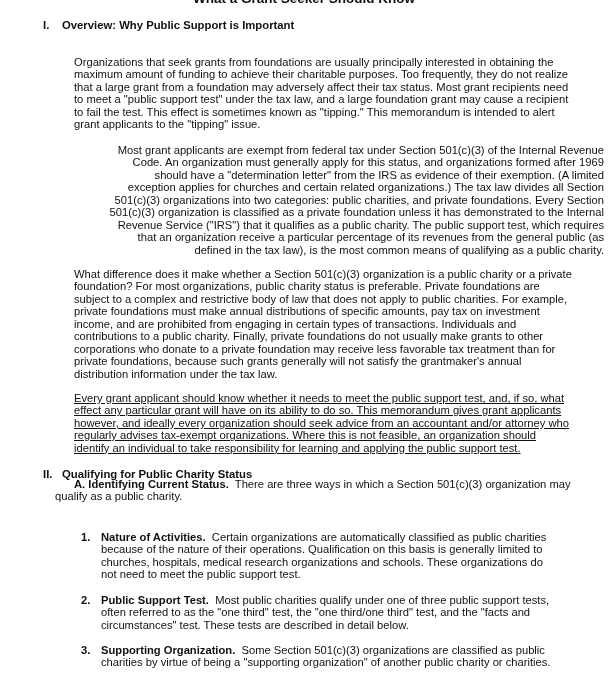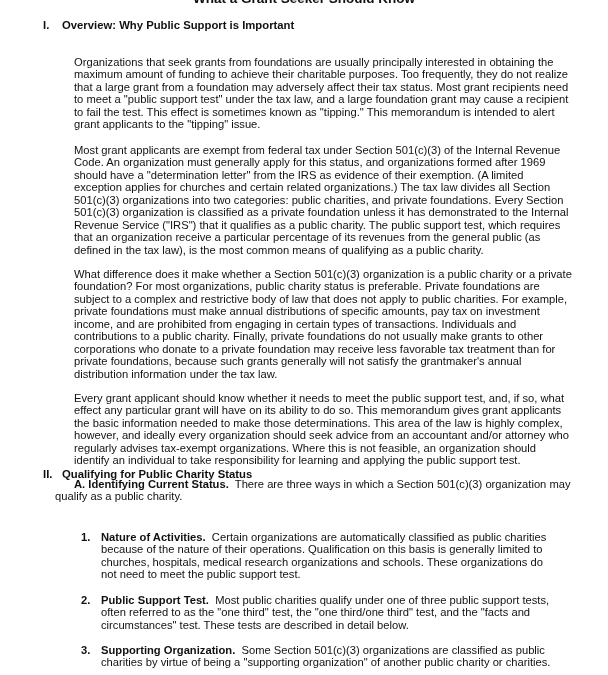--- a/index.html
+++ b/index.html
@@ -33,21 +33,21 @@
 
   <div class="para" style="top:44px;">
     <span class="line">Organizations that seek grants from foundations are usually principally interested in obtaining the</span>
     <span class="line">maximum amount of funding to achieve their charitable purposes.  Too frequently, they do not realize</span>
     <span class="line">that a large grant from a foundation may adversely affect their tax status.  Most grant recipients need</span>
     <span class="line">to meet a "public support test" under the tax law, and a large foundation grant may cause a recipient</span>
     <span class="line">to fail the test.  This effect is sometimes known as "tipping."  This memorandum is intended to alert</span>
     <span class="line">grant applicants to the "tipping" issue.</span>
   </div>
 
-  <div class="para" style="top:132px;">
+  <div class="para" style="top:132px;text-align:right;">
     <span class="line">Most grant applicants are exempt from federal tax under Section 501(c)(3) of the Internal Revenue</span>
     <span class="line">Code.  An organization must generally apply for this status, and organizations formed after 1969</span>
     <span class="line">should have a "determination letter" from the IRS as evidence of their exemption.  (A limited</span>
     <span class="line">exception applies for churches and certain related organizations.)  The tax law divides all Section</span>
     <span class="line">501(c)(3) organizations into two categories:  public charities, and private foundations.  Every Section</span>
     <span class="line">501(c)(3) organization is classified as a private foundation unless it has demonstrated to the Internal</span>
     <span class="line">Revenue Service ("IRS") that it qualifies as a public charity.  The public support test, which requires</span>
     <span class="line">that an organization receive a particular percentage of its revenues from the general public (as</span>
     <span class="line">defined in the tax law), is the most common means of qualifying as a public charity.</span>
   </div>
@@ -57,24 +57,23 @@
     <span class="line">foundation?  For most organizations, public charity status is preferable.  Private foundations are</span>
     <span class="line">subject to a complex and restrictive body of law that does not apply to public charities.  For example,</span>
     <span class="line">private foundations must make annual distributions of specific amounts, pay tax on investment</span>
     <span class="line">income, and are prohibited from engaging in certain types of transactions.  Individuals and</span>
     <span class="line">contributions to a public charity.  Finally, private foundations do not usually make grants to other</span>
     <span class="line">corporations who donate to a private foundation may receive less favorable tax treatment than for</span>
     <span class="line">private foundations, because such grants generally will not satisfy the grantmaker's annual</span>
     <span class="line">distribution information under the tax law.</span>
   </div>
 
-  <div class="para" style="top:380px;">
+  <div class="para" style="top:380px;text-decoration:underline;">
     <span class="line">Every grant applicant should know whether it needs to meet the public support test, and, if so, what</span>
     <span class="line">effect any particular grant will have on its ability to do so.  This memorandum gives grant applicants</span>
-    <span class="line">the basic information needed to make those determinations.  This area of the law is highly complex,</span>
     <span class="line">however, and ideally every organization should seek advice from an accountant and/or attorney who</span>
     <span class="line">regularly advises tax-exempt organizations.  Where this is not feasible, an organization should</span>
     <span class="line">identify an individual to take responsibility for learning and applying the public support test.</span>
   </div>
 
   <div class="h1" style="top:468px;">
     <span class="num">II.</span><span>Qualifying for Public Charity Status</span>
   </div>
 
   <div class="subA" style="top:478px;margin-left:12px;">

